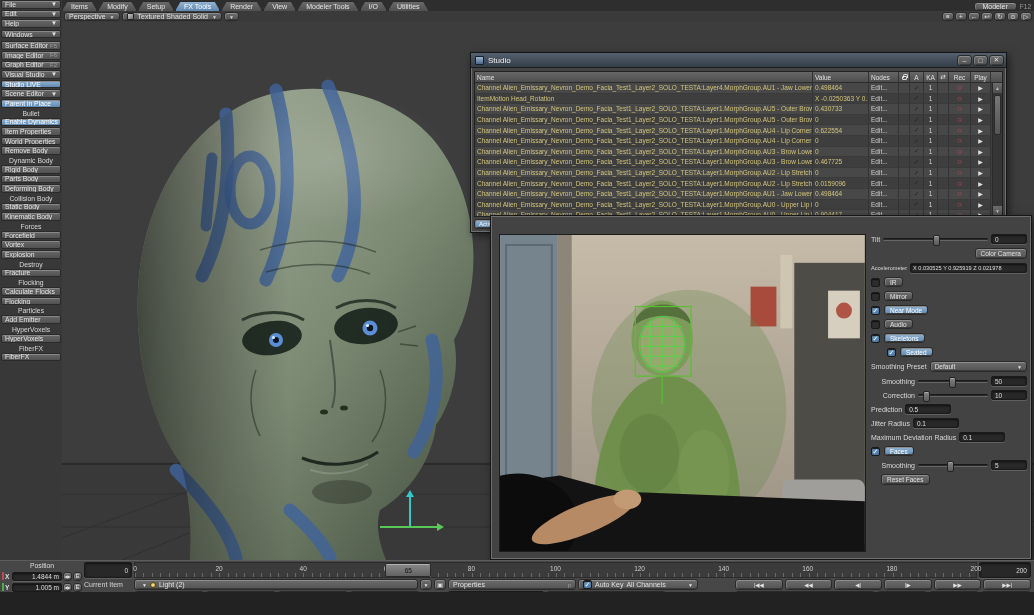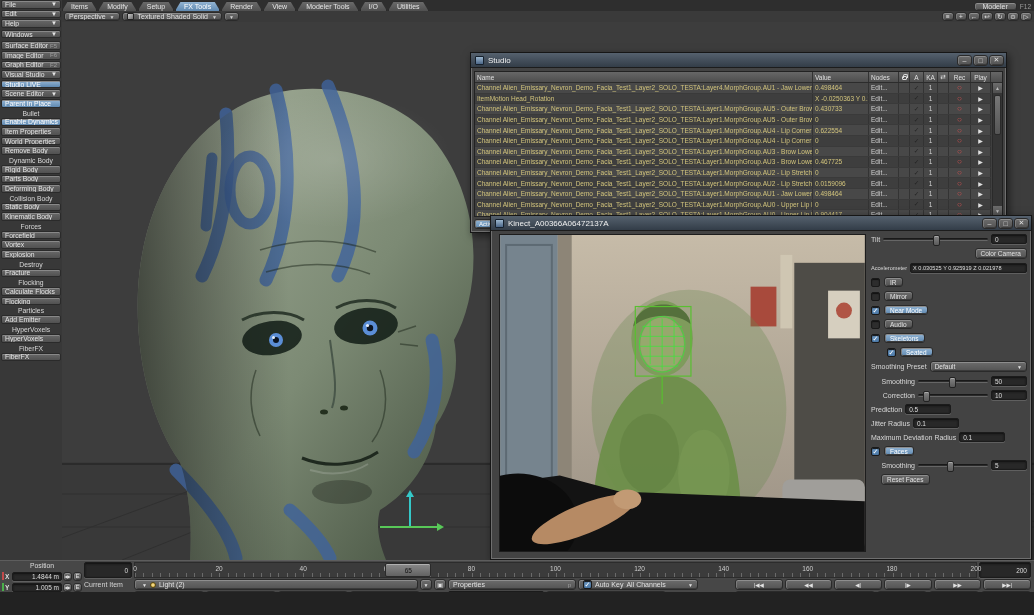--- a/index.html
+++ b/index.html
@@ -720,29 +720,20 @@
           <span style="margin:auto">Out</span>
         </div>
 
       <div class="btn">
           <span style="margin:auto">0</span>
         </div>
     </div>
   </div>
 
   <div class="window" id="kinect">
-    <div class="titlebar">
-      <span class="wicon"></span>
-      <span class="wtitle">Kinect_A00366A06472137A</span>
-      <span class="wbtns">
-        <span class="btn wbtn">–</span>
-        <span class="btn wbtn">□</span>
-        <span class="btn wbtn">✕</span>
-      </span>
-    </div>
 
     <div class="kv">
       <svg width="365" height="316" viewBox="0 0 367 318">
         <defs>
           <linearGradient id="gWall" x1="0" y1="0" x2="0" y2="1">
             <stop offset="0" stop-color="#c6bba8"></stop>
               <stop offset="1" stop-color="#9b9184"></stop>
           </linearGradient>
         </defs>
         <rect width="367" height="318" fill="url(#gWall)"></rect>

